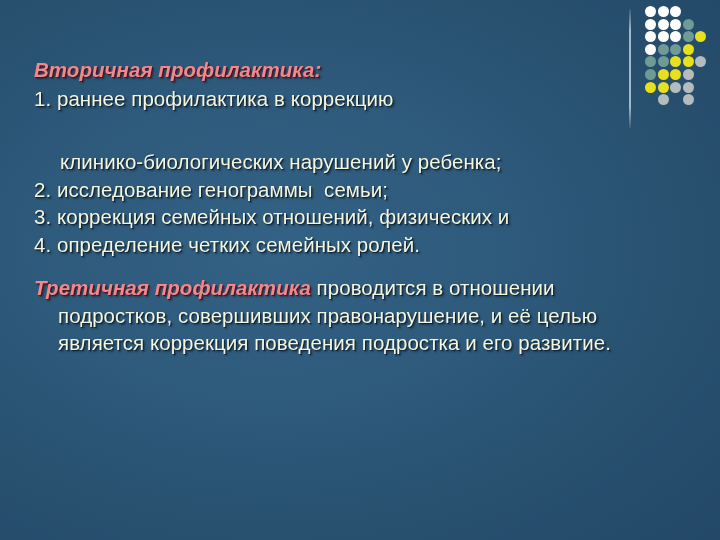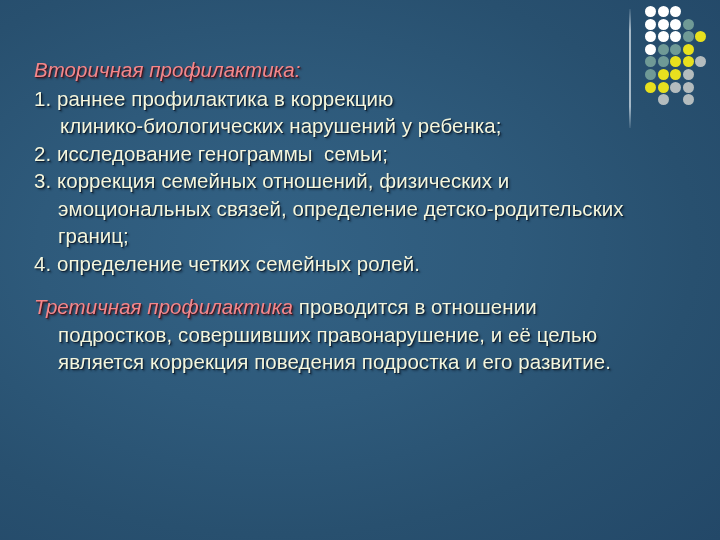--- a/index.html
+++ b/index.html
@@ -63,28 +63,28 @@
     color: #f4f6dd;
     white-space: pre-wrap;
     text-shadow:
        1px 1px 0 rgba(12,28,46,0.80),
        2px 2px 2px rgba(10,24,40,0.55);
     letter-spacing: 0.05px;
   }
   .line.heading,
   .accent {
     color: #f4878b;
-    font-weight: normal;
+    font-weight: bold;
     font-style: italic;
     text-shadow:
        1px 1px 0 rgba(70,18,24,0.85),
        2px 2px 2px rgba(40,10,16,0.55);
   }
   .line.heading { margin-bottom: 1px; }
-  .indent { padding-left: 26px; }
+  .indent { padding-left: 26px; margin-top: 36px; }
   .indent2 { padding-left: 24px; }
 </style>
 </head>
 <body>
 
 <div class="slide">
 
   <div class="deco">
     <div class="deco-line"></div>
     <div class="deco-dots" id="deco-dots">
@@ -125,20 +125,19 @@
   <div class="body">
 
     <div class="line heading">Вторичная профилактика:</div>
 
     <div class="line"><span>1.</span> <span>раннее профилактика в коррекцию</span></div>
     <div class="line indent">клинико-биологических нарушений у ребенка;</div>
 
     <div class="line"><span>2.</span> <span>исследование генограммы  семьи;</span></div>
 
     <div class="line"><span>3.</span> <span>коррекция семейных отношений, физических и</span></div>
-    <div class="line indent2">эмоциональных связей, определение детско-родительских границ;</div>
 
     <div class="line"><span>4.</span> <span>определение четких семейных ролей.</span></div>
 
     <div class="line" style="padding-left: 24px; text-indent: -24px; margin-top: 16px;"><span class="accent">Третичная профилактика</span><span class="closing-rest"> проводится в отношении подростков, совершивших правонарушение, и её целью является коррекция поведения подростка и его развитие.</span></div>
 
   </div>
 </div>
 
 </body></html>

